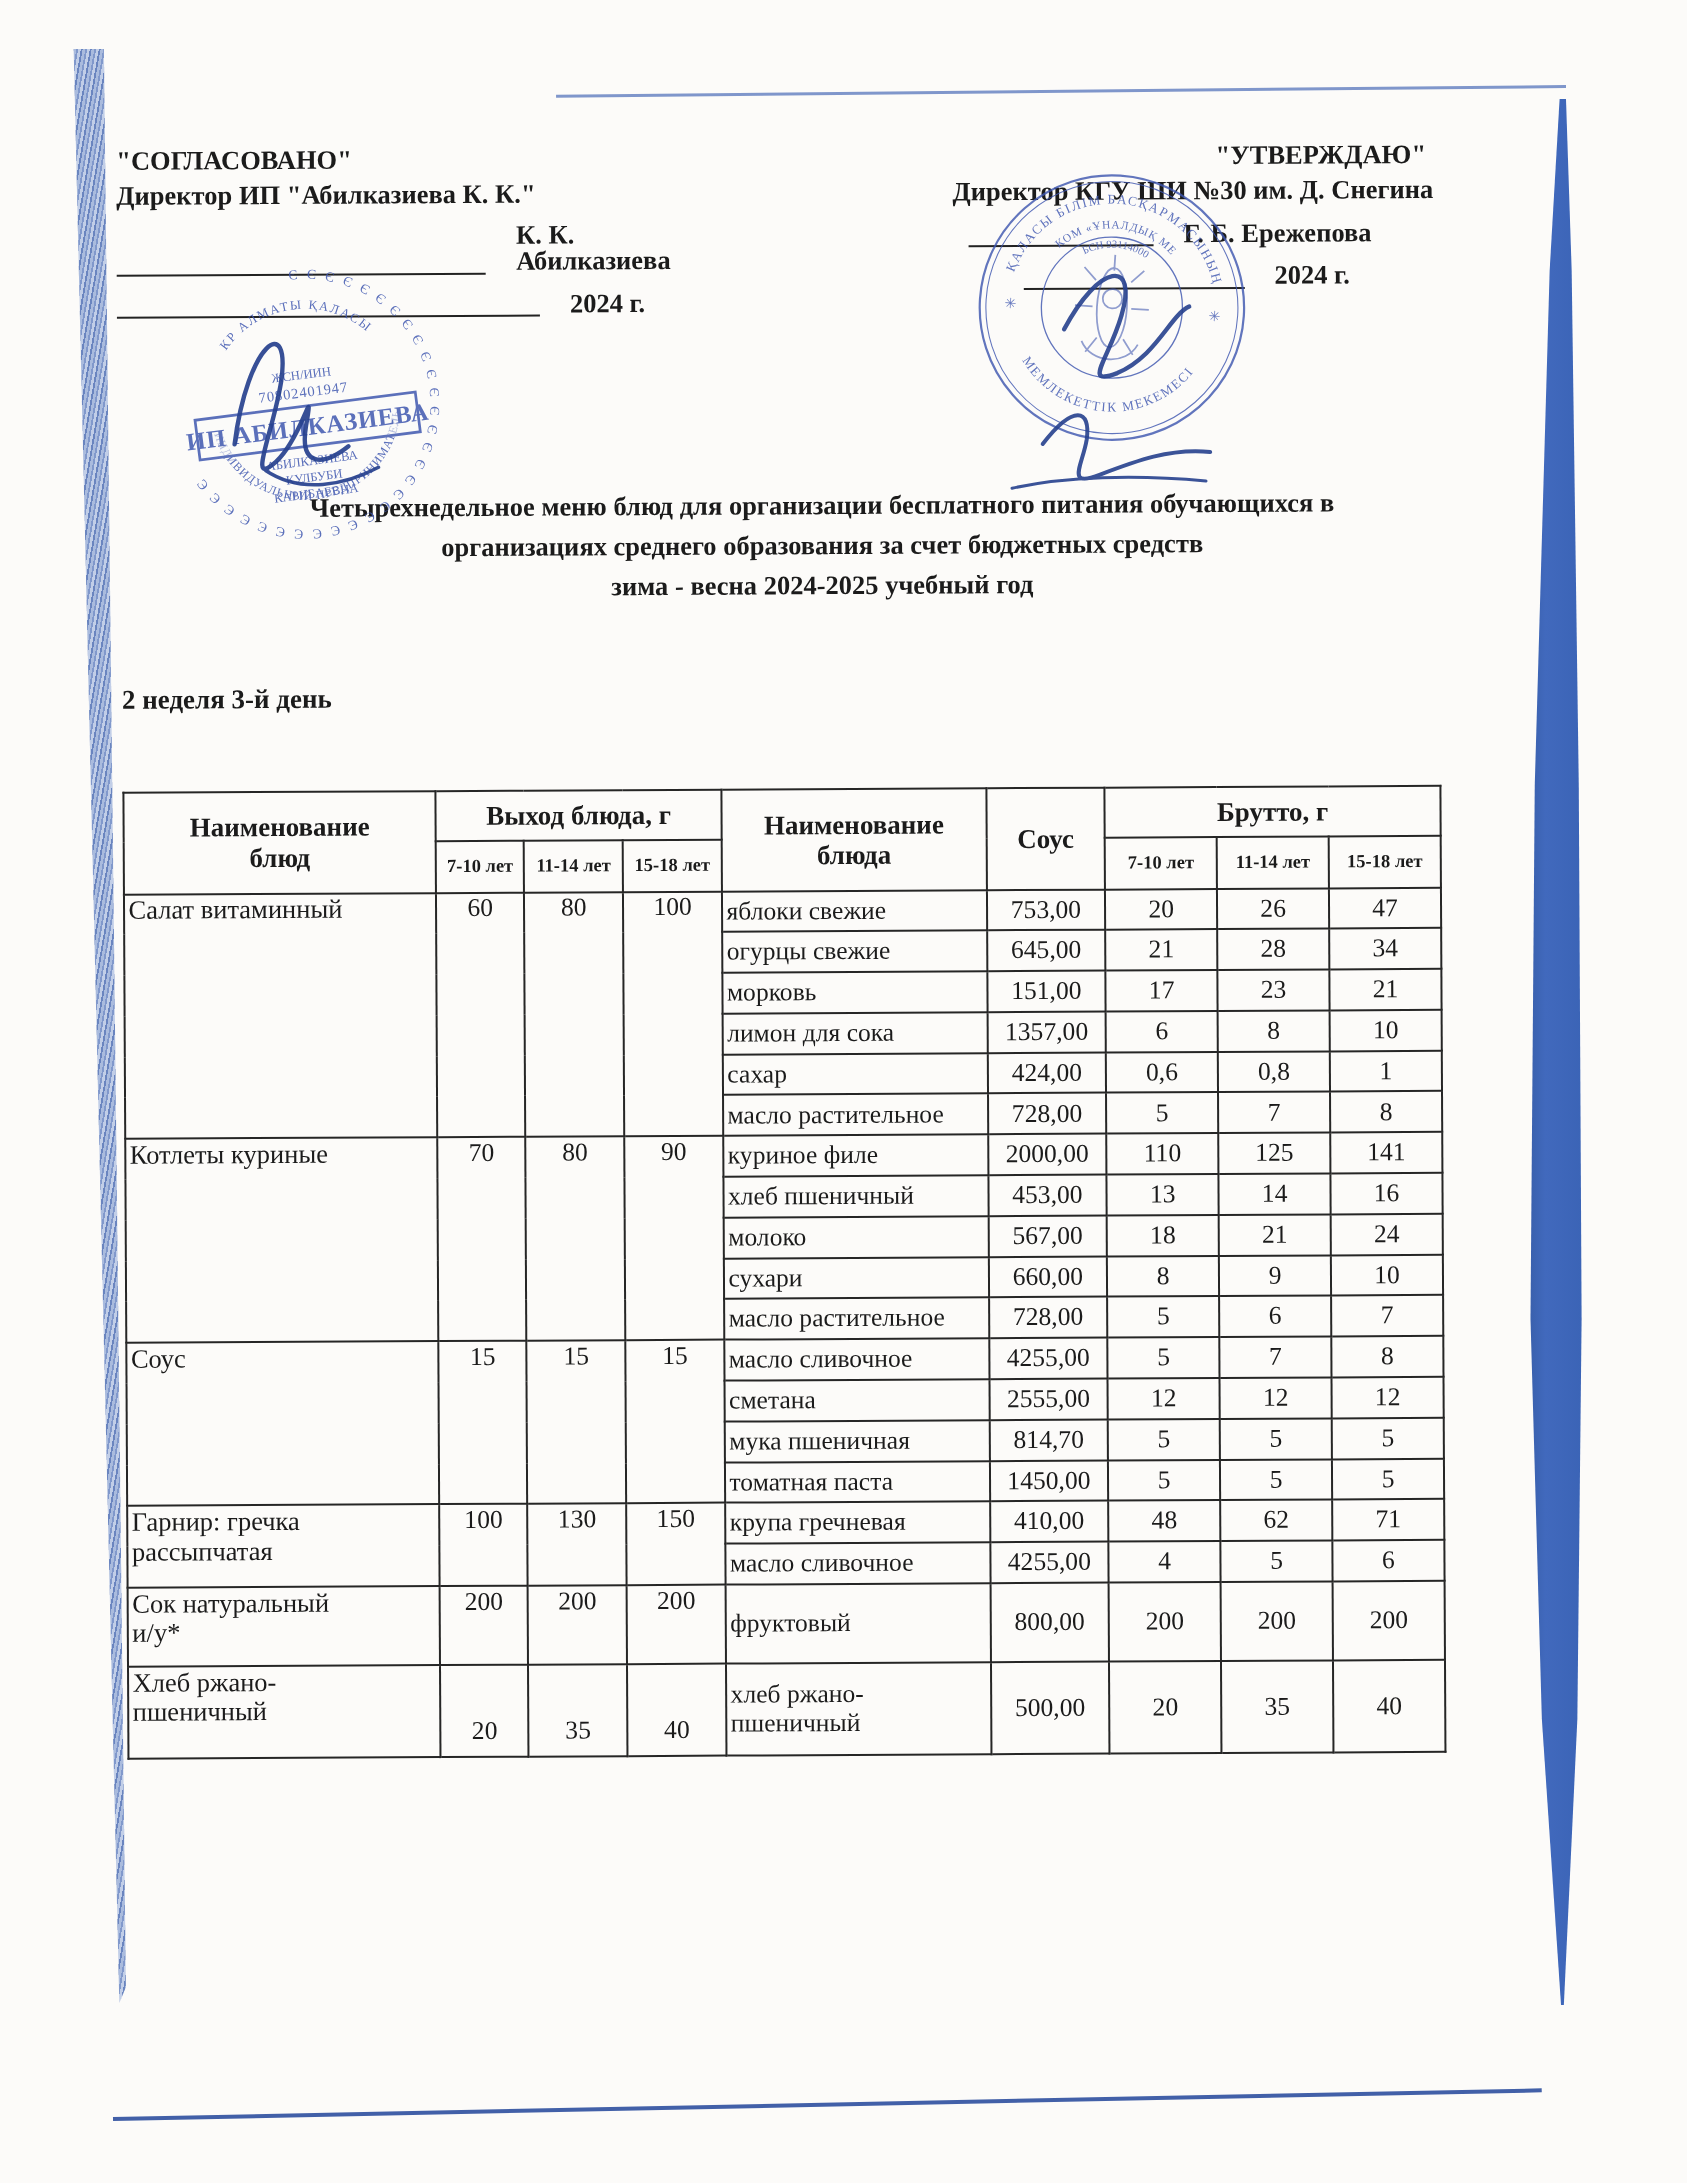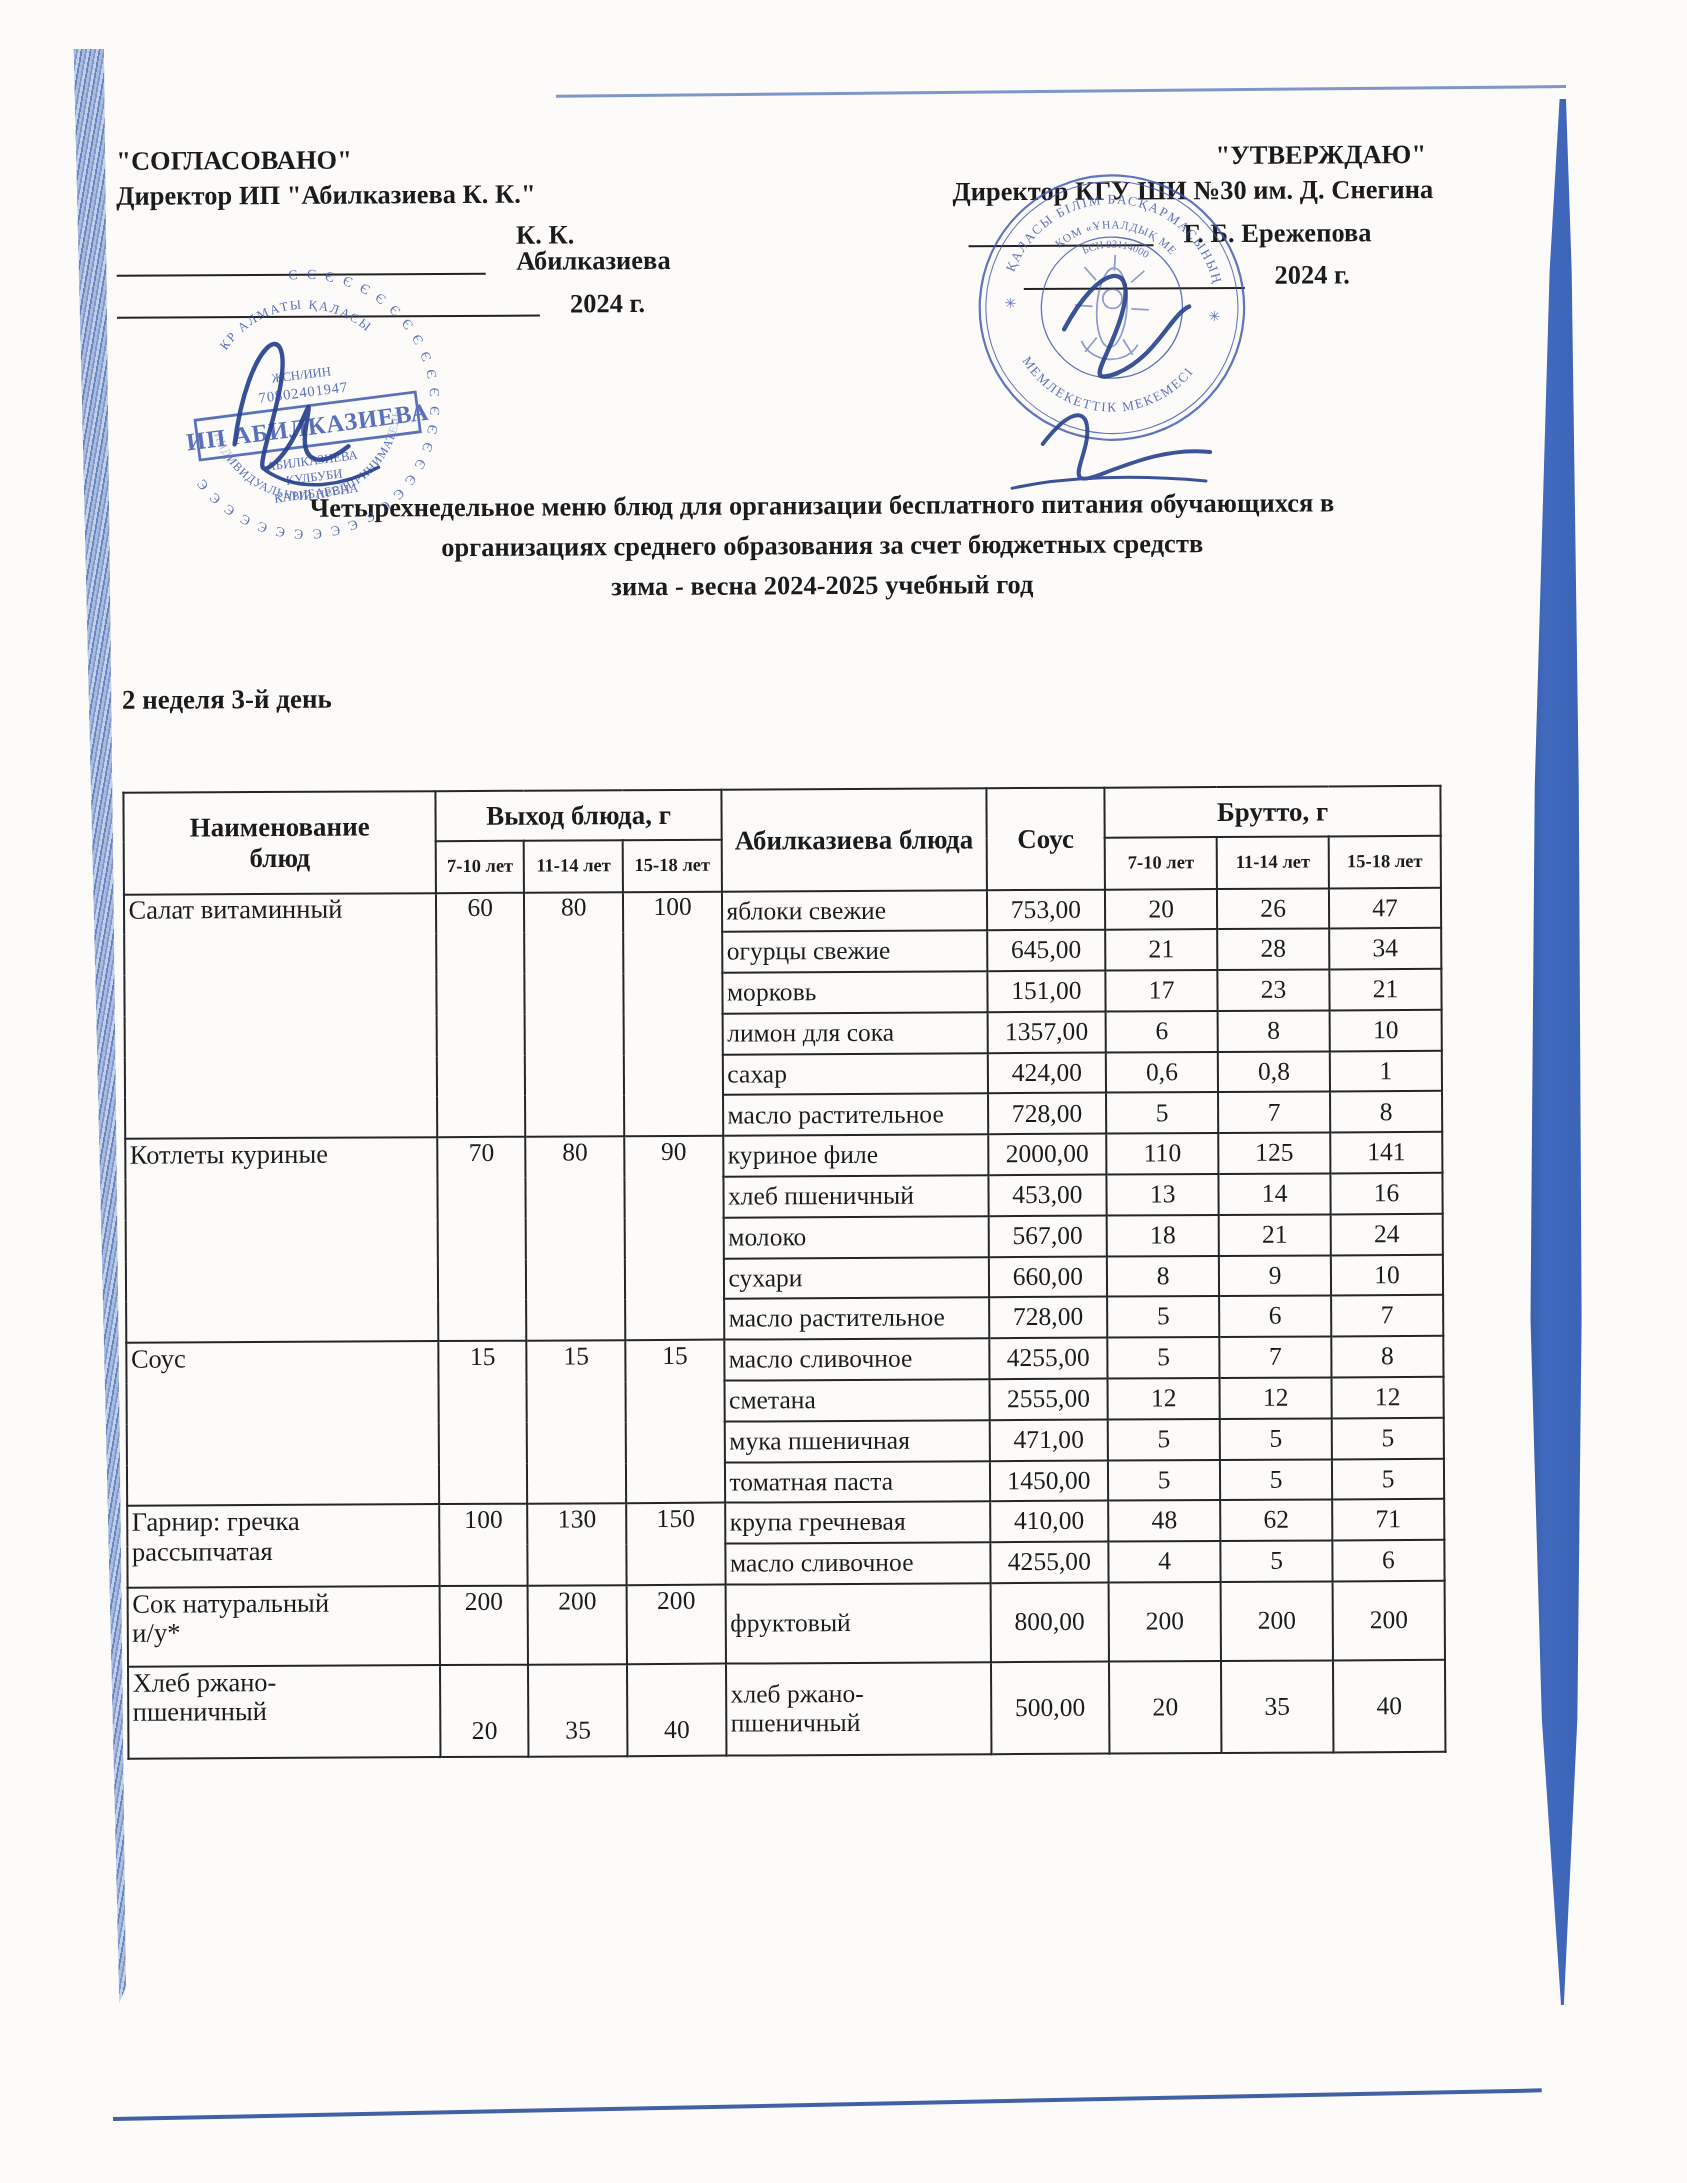--- a/index.html
+++ b/index.html
@@ -140,21 +140,21 @@
           <col style="width:9.0%">
           <col style="width:8.5%">
           <col style="width:8.5%">
           <col style="width:8.5%">
       </colgroup>
       <thead>
         <tr class="hrow1">
           <th rowspan="2" class="h-name">Наименование
 блюд</th>
           <th colspan="3">Выход блюда, г</th>
-          <th rowspan="2">Абилказиева блюда</th>
+          <th rowspan="2">Наименование блюда</th>
           <th rowspan="2">Соус</th>
           <th colspan="3">Брутто, г</th>
         </tr>
         <tr class="hrow2">
           <th>7-10 лет</th>
           <th>11-14 лет</th>
           <th>15-18 лет</th>
           <th>7-10 лет</th>
           <th>11-14 лет</th>
           <th>15-18 лет</th>
@@ -259,21 +259,21 @@
           </tr>
           <tr class="">
             <td class="c-ing">сметана</td>
             <td class="c-num">2555,00</td>
             <td class="c-num">12</td>
             <td class="c-num">12</td>
             <td class="c-num">12</td>
           </tr>
           <tr class="">
             <td class="c-ing">мука пшеничная</td>
-            <td class="c-num">471,00</td>
+            <td class="c-num">814,70</td>
             <td class="c-num">5</td>
             <td class="c-num">5</td>
             <td class="c-num">5</td>
           </tr>
           <tr class="">
             <td class="c-ing">томатная паста</td>
             <td class="c-num">1450,00</td>
             <td class="c-num">5</td>
             <td class="c-num">5</td>
             <td class="c-num">5</td>

